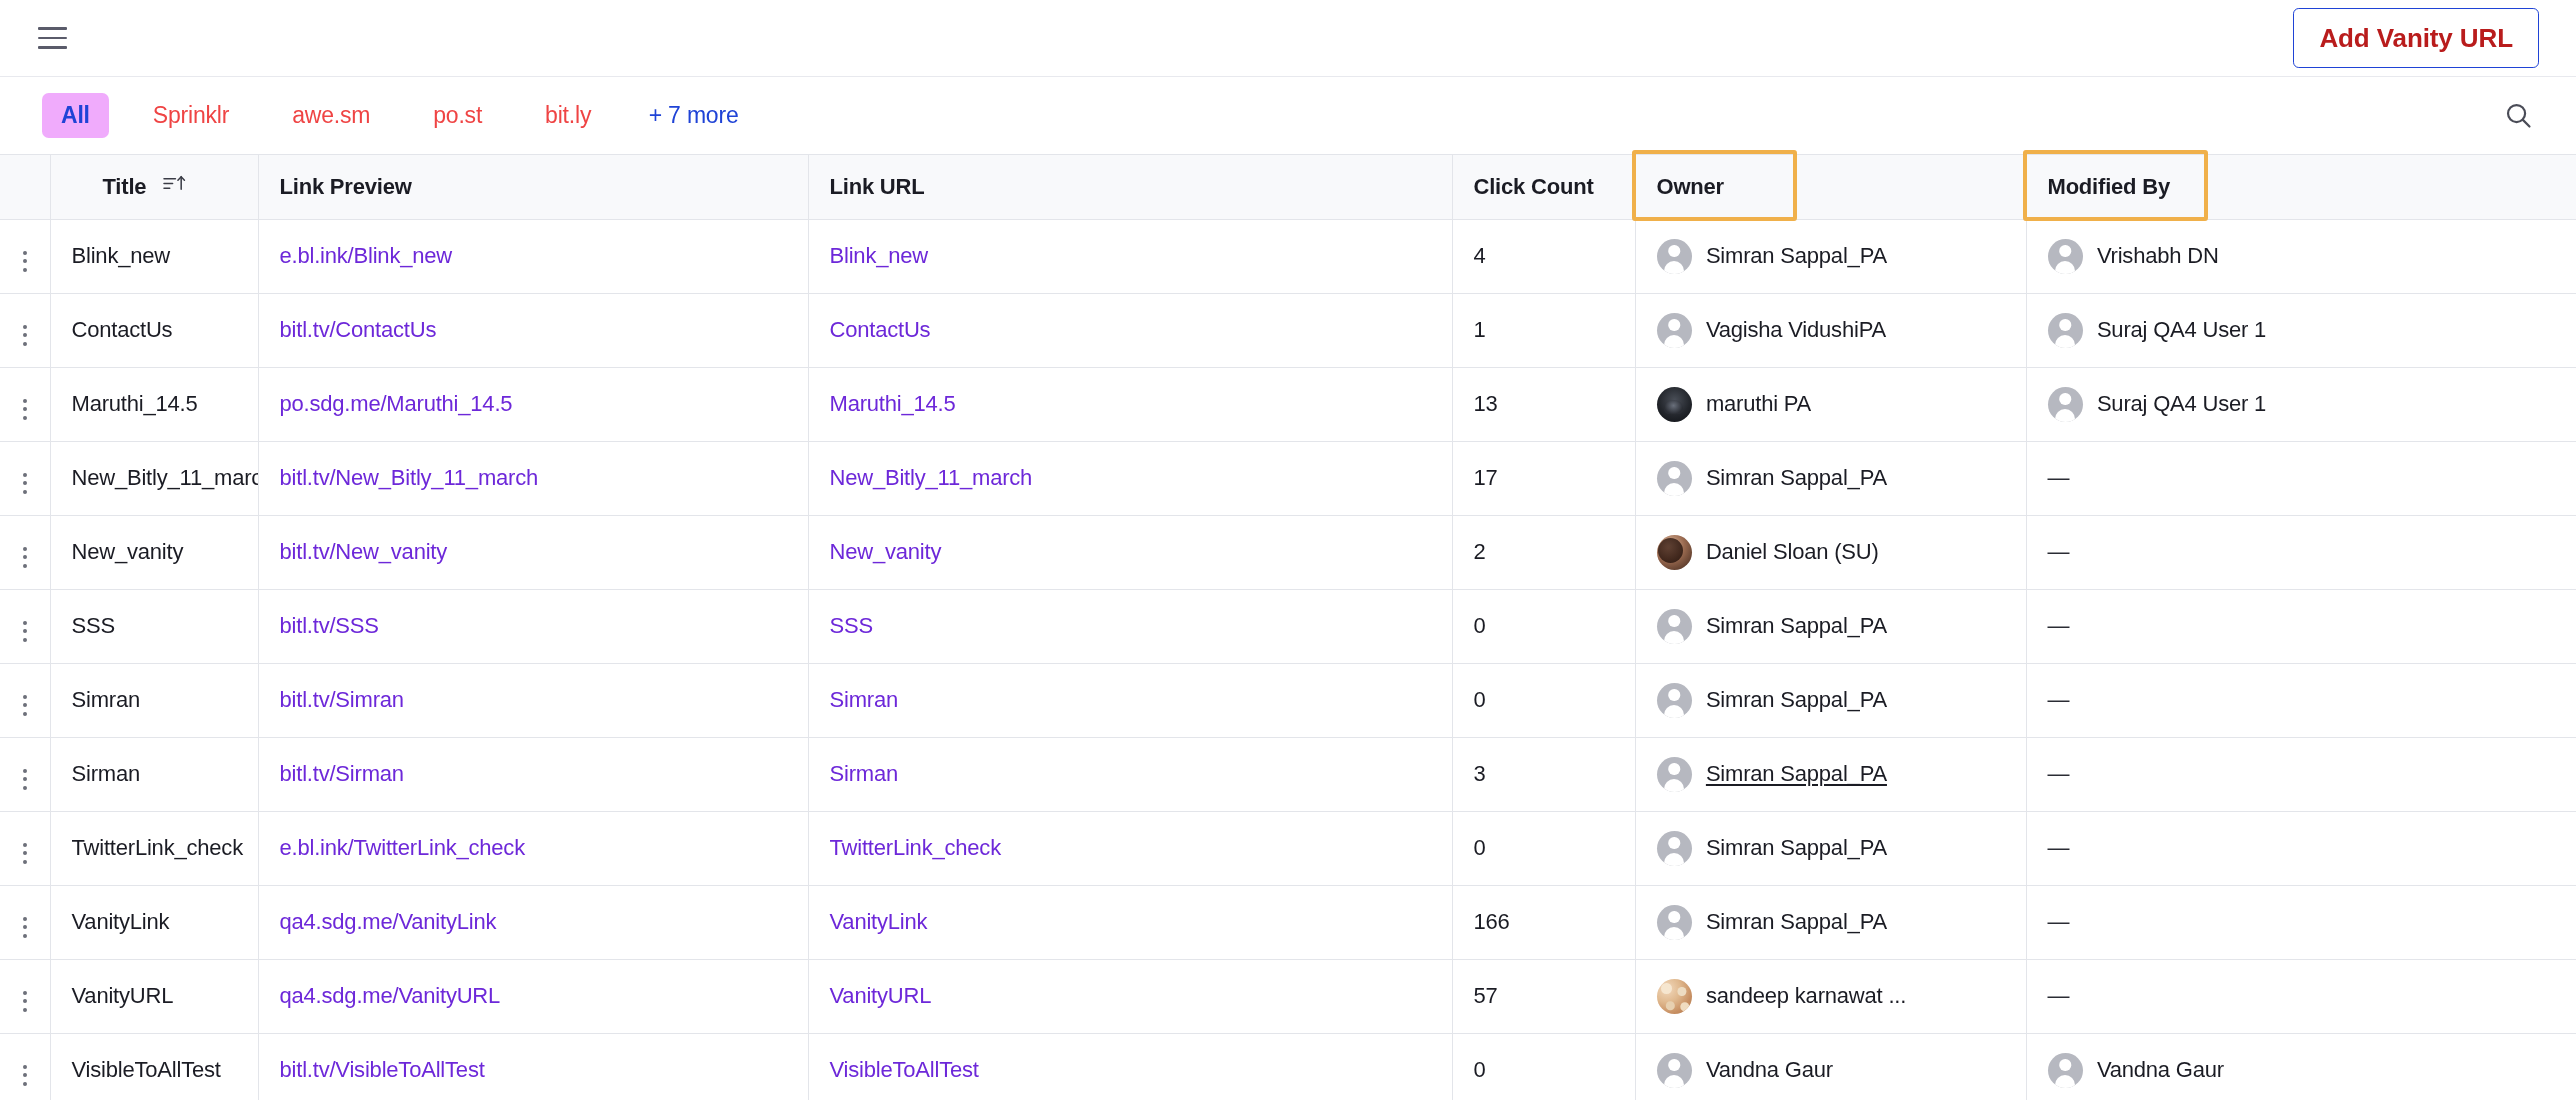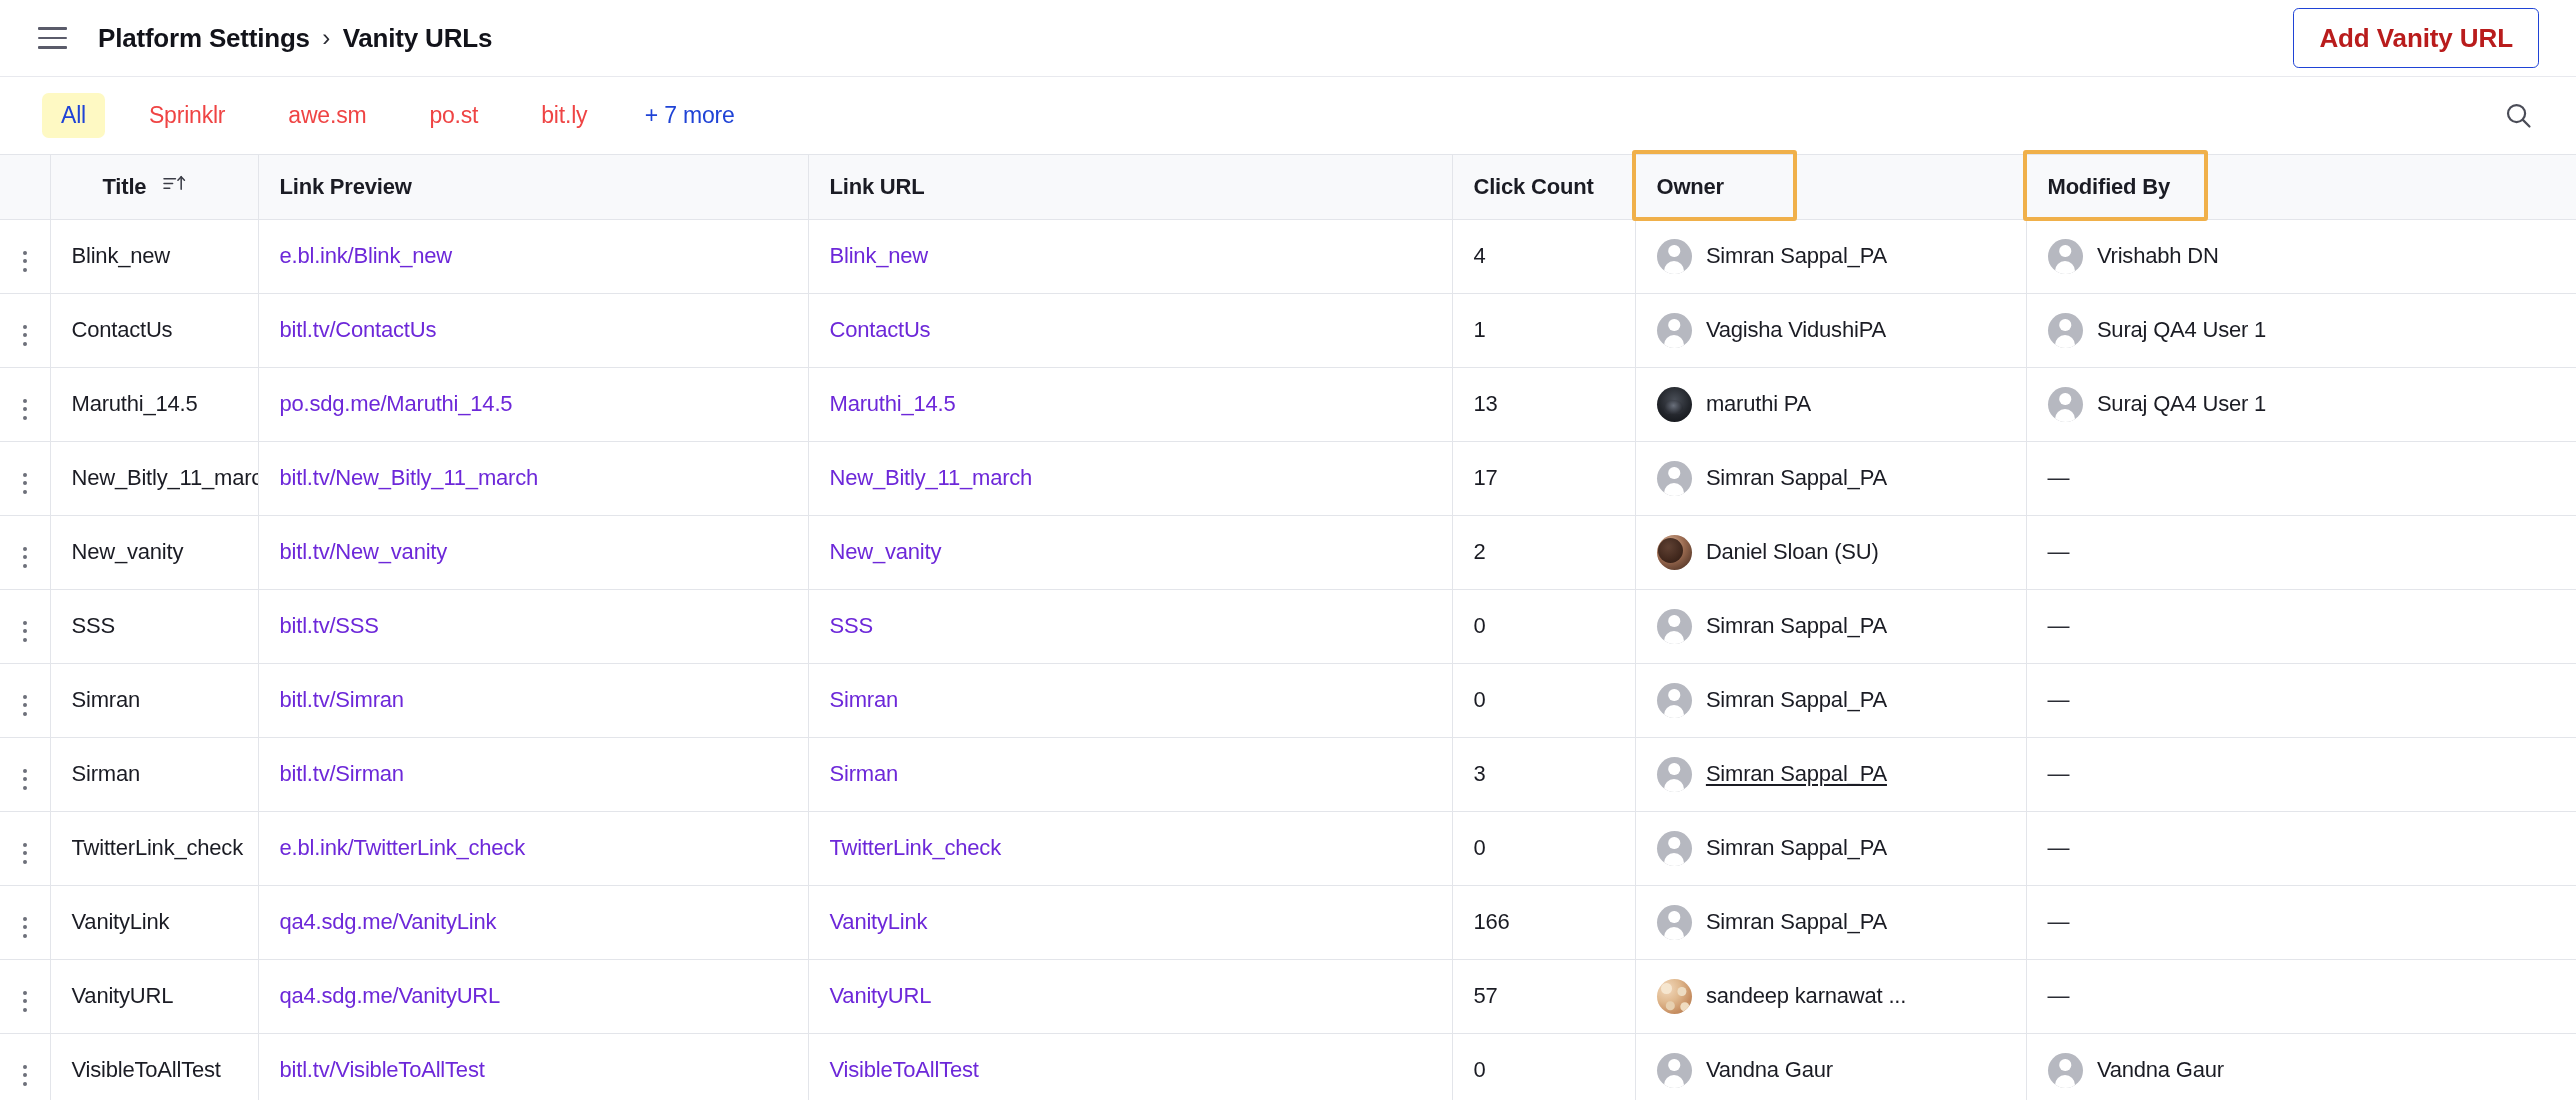--- a/index.html
+++ b/index.html
@@ -85,23 +85,23 @@
     font-size: 23px;
     color: #ef4444;
     padding: 8.7px 19px;
     border-radius: 6.7px;
     cursor: pointer;
     white-space: nowrap;
     margin-right: 25px;
     letter-spacing: -0.2px;
   }
   .chip.active {
-    background: #fef9c3;
+    background: #f0abfc;
     color: #1f43d6;
-    font-weight: normal;
+    font-weight: bold;
   }
   .chip.more {
     color: #1f43d6;
     font-weight: 500;
     margin-right: 0;
     padding-left: 13.5px;
   }
   .search-icon {
     width: 42px; height: 42px;
     cursor: pointer;
@@ -256,25 +256,20 @@
   .dash { color: #2a2c34; font-size: 22px; }
 </style>
 </head>
 <body>
 
 <div class="topbar">
   <div class="hamburger">
     <span></span>
     <span></span>
     <span></span>
-  </div>
-  <div class="breadcrumb">
-    <span>Platform Settings</span>
-    <span class="crumb-sep">›</span>
-    <span>Vanity URLs</span>
   </div>
   <div class="spacer"></div>
   <button class="add-btn">Add Vanity URL</button>
 </div>
 
 <div class="filterbar">
   <div class="chips" id="chips-root">
       <div class="chip active">All</div>
       <div class="chip">Sprinklr</div>
       <div class="chip">awe.sm</div>

